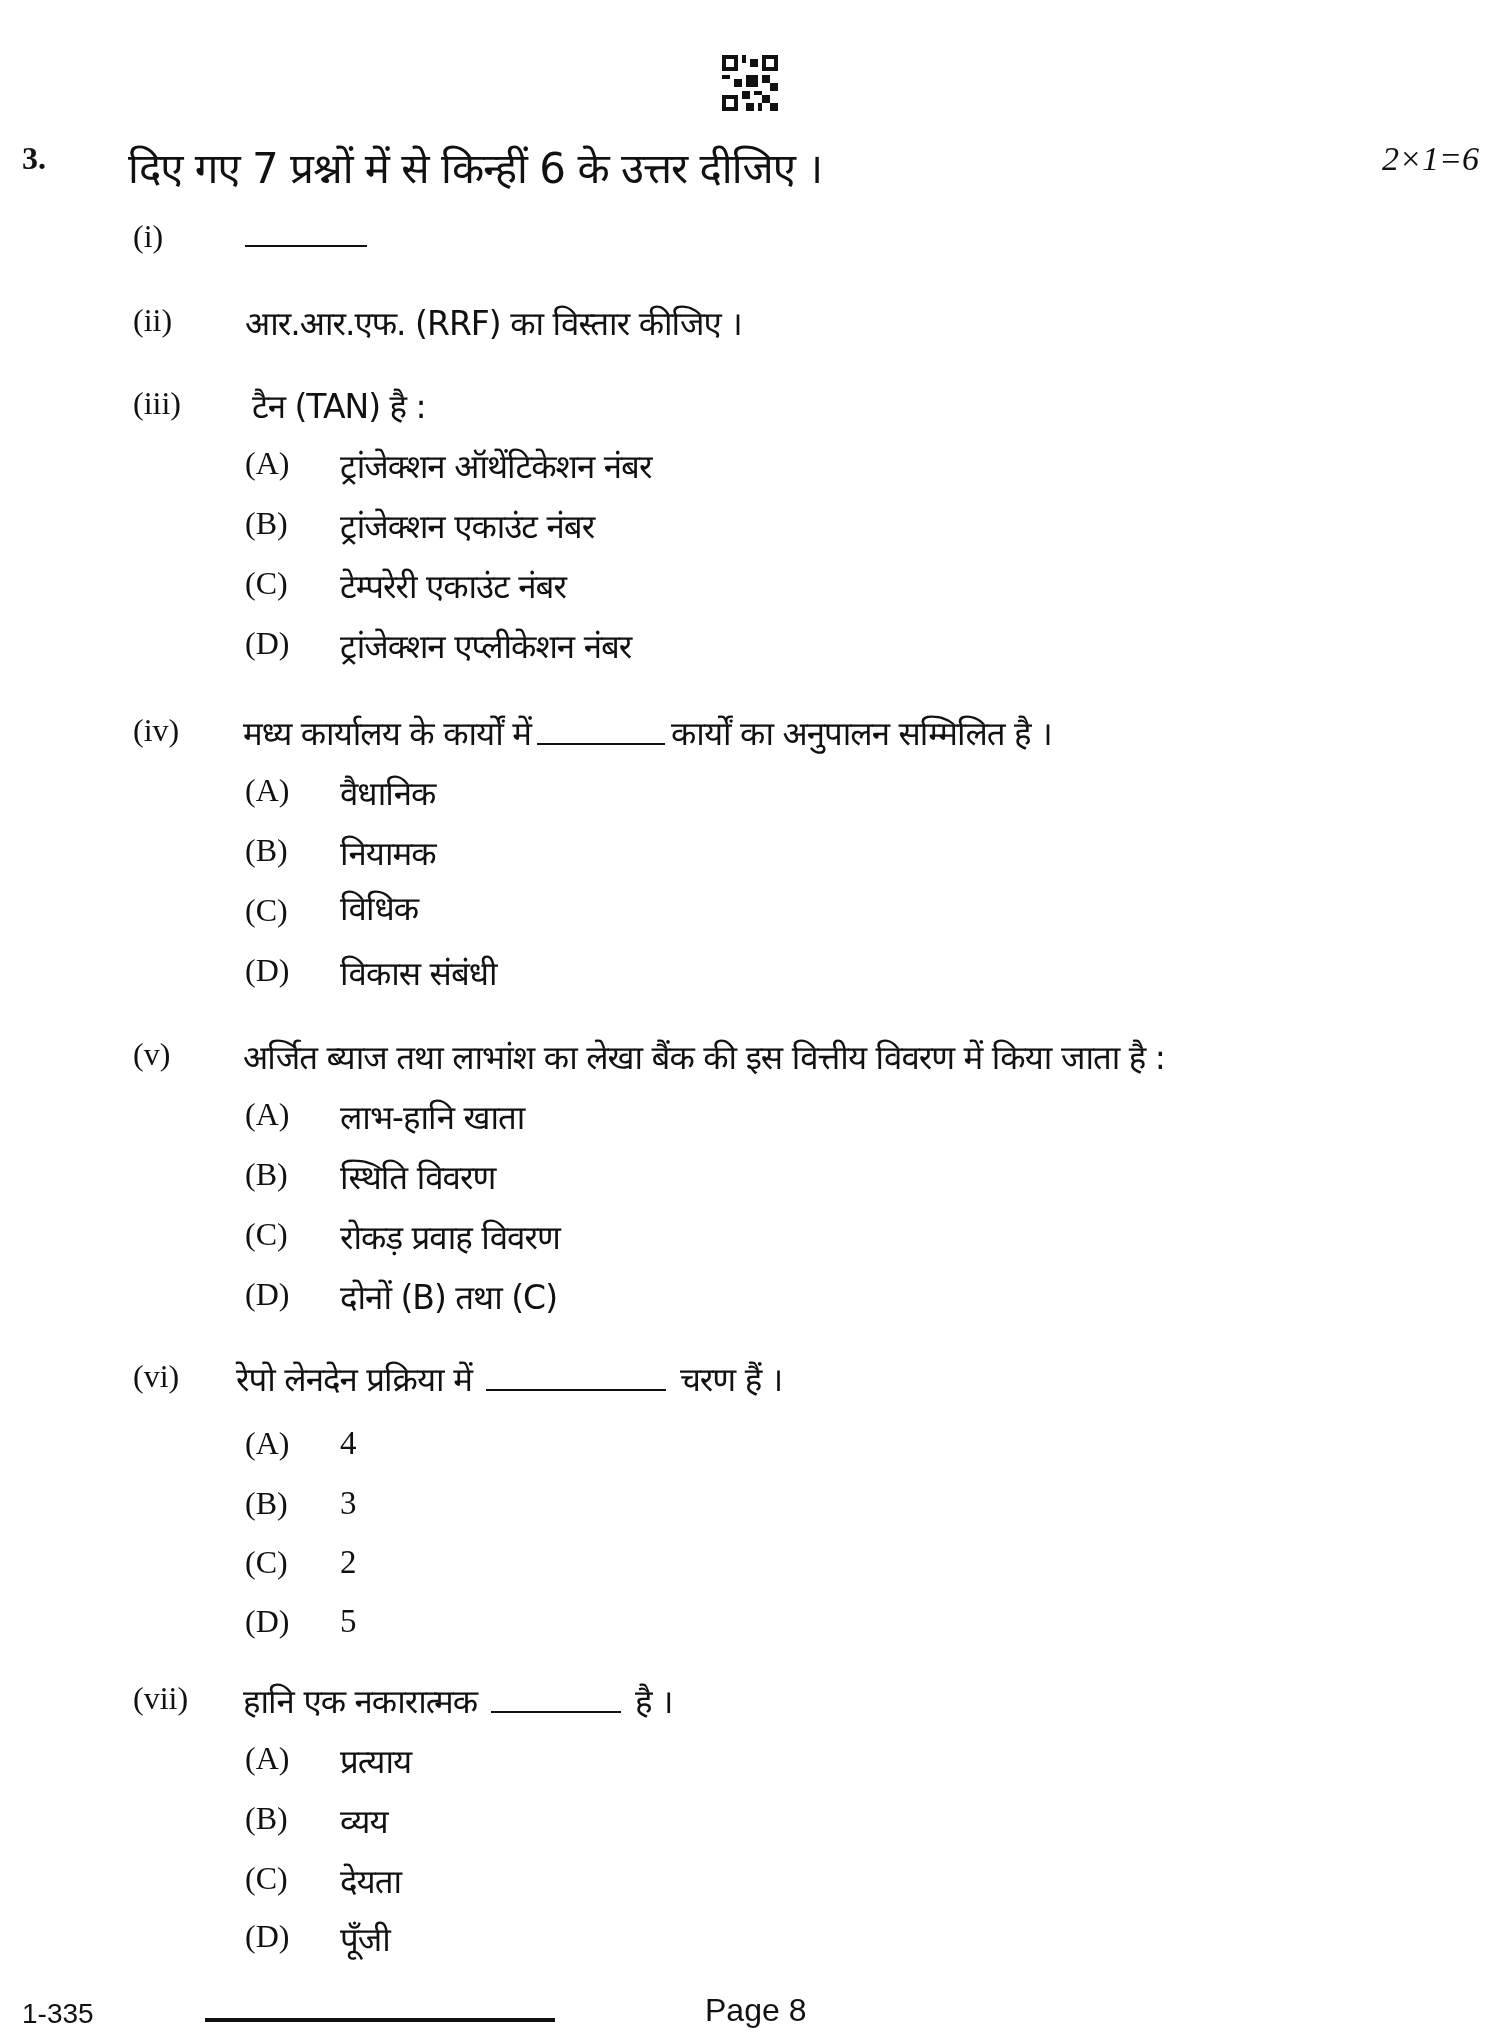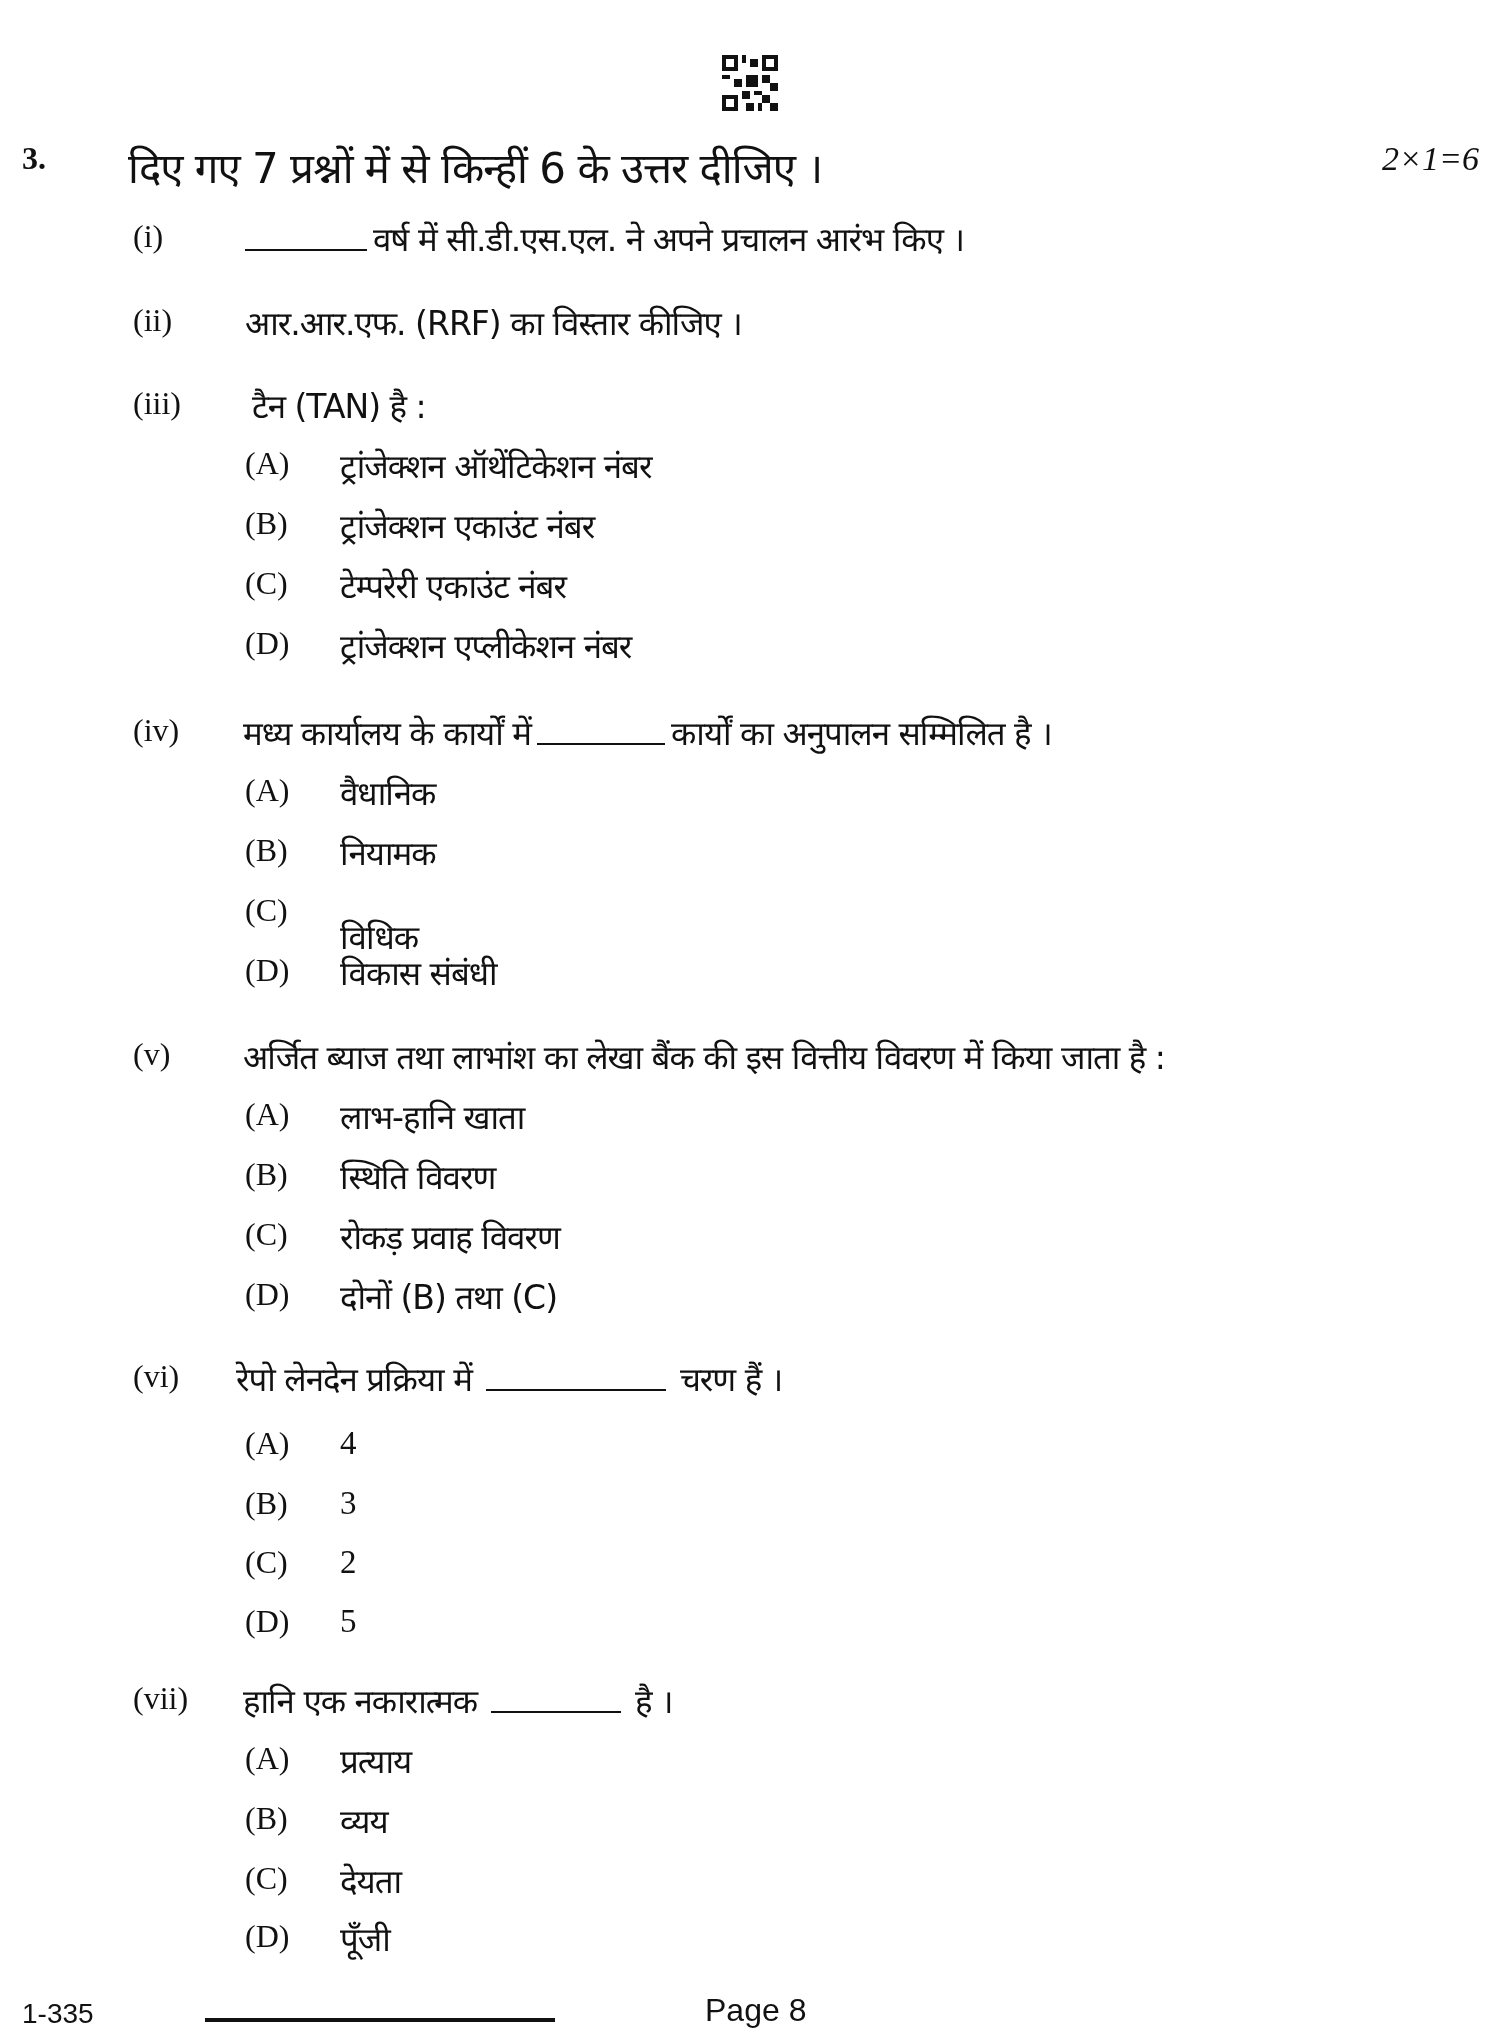--- a/index.html
+++ b/index.html
@@ -44,21 +44,21 @@
     <rect x="12" y="12" width="2" height="2" fill="#111"></rect>
   <rect x="9" y="12" width="1" height="2" fill="#111"></rect>
 </svg>
 
 <div class="qnum">3.</div>
 <div class="qhead">दिए गए 7 प्रश्नों में से किन्हीं 6 के उत्तर दीजिए ।</div>
 <div class="marks">2×1=6</div>
 
 <div class="sub" style="top:218px">(i)</div>
 <div class="stem" style="left:245px;top:216px">
-  <span class="blank" style="width:122px;margin-left:0"></span><span>वर्ष में सी.डी.एस.एल. ने अपने प्रचालन आरंभ किए ।</span>
+  <span class="blank" style="width:122px;margin-left:0"></span>
 </div>
 
 <div class="sub" style="top:302px">(ii)</div>
 <div class="stem" style="left:245px;top:300px">आर.आर.एफ. (RRF) का विस्तार कीजिए ।</div>
 
 <div class="sub" style="top:385px">(iii)</div>
 <div class="stem" style="left:252px;top:383px">टैन (TAN) है :</div>
 <div class="opt-label" style="top:445px">(A)</div>
 <div class="opt-text" style="top:443px">ट्रांजेक्शन ऑथेंटिकेशन नंबर</div>
 <div class="opt-label" style="top:505px">(B)</div>
@@ -70,21 +70,21 @@
 
 <div class="sub" style="top:712px">(iv)</div>
 <div class="stem" style="left:243px;top:710px">
   <span>मध्य कार्यालय के कार्यों में</span><span class="blank" style="width:128px"></span><span>कार्यों का अनुपालन सम्मिलित है ।</span>
 </div>
 <div class="opt-label" style="top:772px">(A)</div>
 <div class="opt-text" style="top:770px">वैधानिक</div>
 <div class="opt-label" style="top:832px">(B)</div>
 <div class="opt-text" style="top:830px">नियामक</div>
 <div class="opt-label" style="top:892px">(C)</div>
-<div class="opt-text" style="top:914px">विधिक</div>
+<div class="opt-text" style="top:885px">विधिक</div>
 <div class="opt-label" style="top:952px">(D)</div>
 <div class="opt-text" style="top:950px">विकास संबंधी</div>
 
 <div class="sub" style="top:1036px">(v)</div>
 <div class="stem" style="left:243px;top:1034px">अर्जित ब्याज तथा लाभांश का लेखा बैंक की इस वित्तीय विवरण में किया जाता है :</div>
 <div class="opt-label" style="top:1096px">(A)</div>
 <div class="opt-text" style="top:1094px">लाभ-हानि खाता</div>
 <div class="opt-label" style="top:1156px">(B)</div>
 <div class="opt-text" style="top:1154px">स्थिति विवरण</div>
 <div class="opt-label" style="top:1216px">(C)</div>

